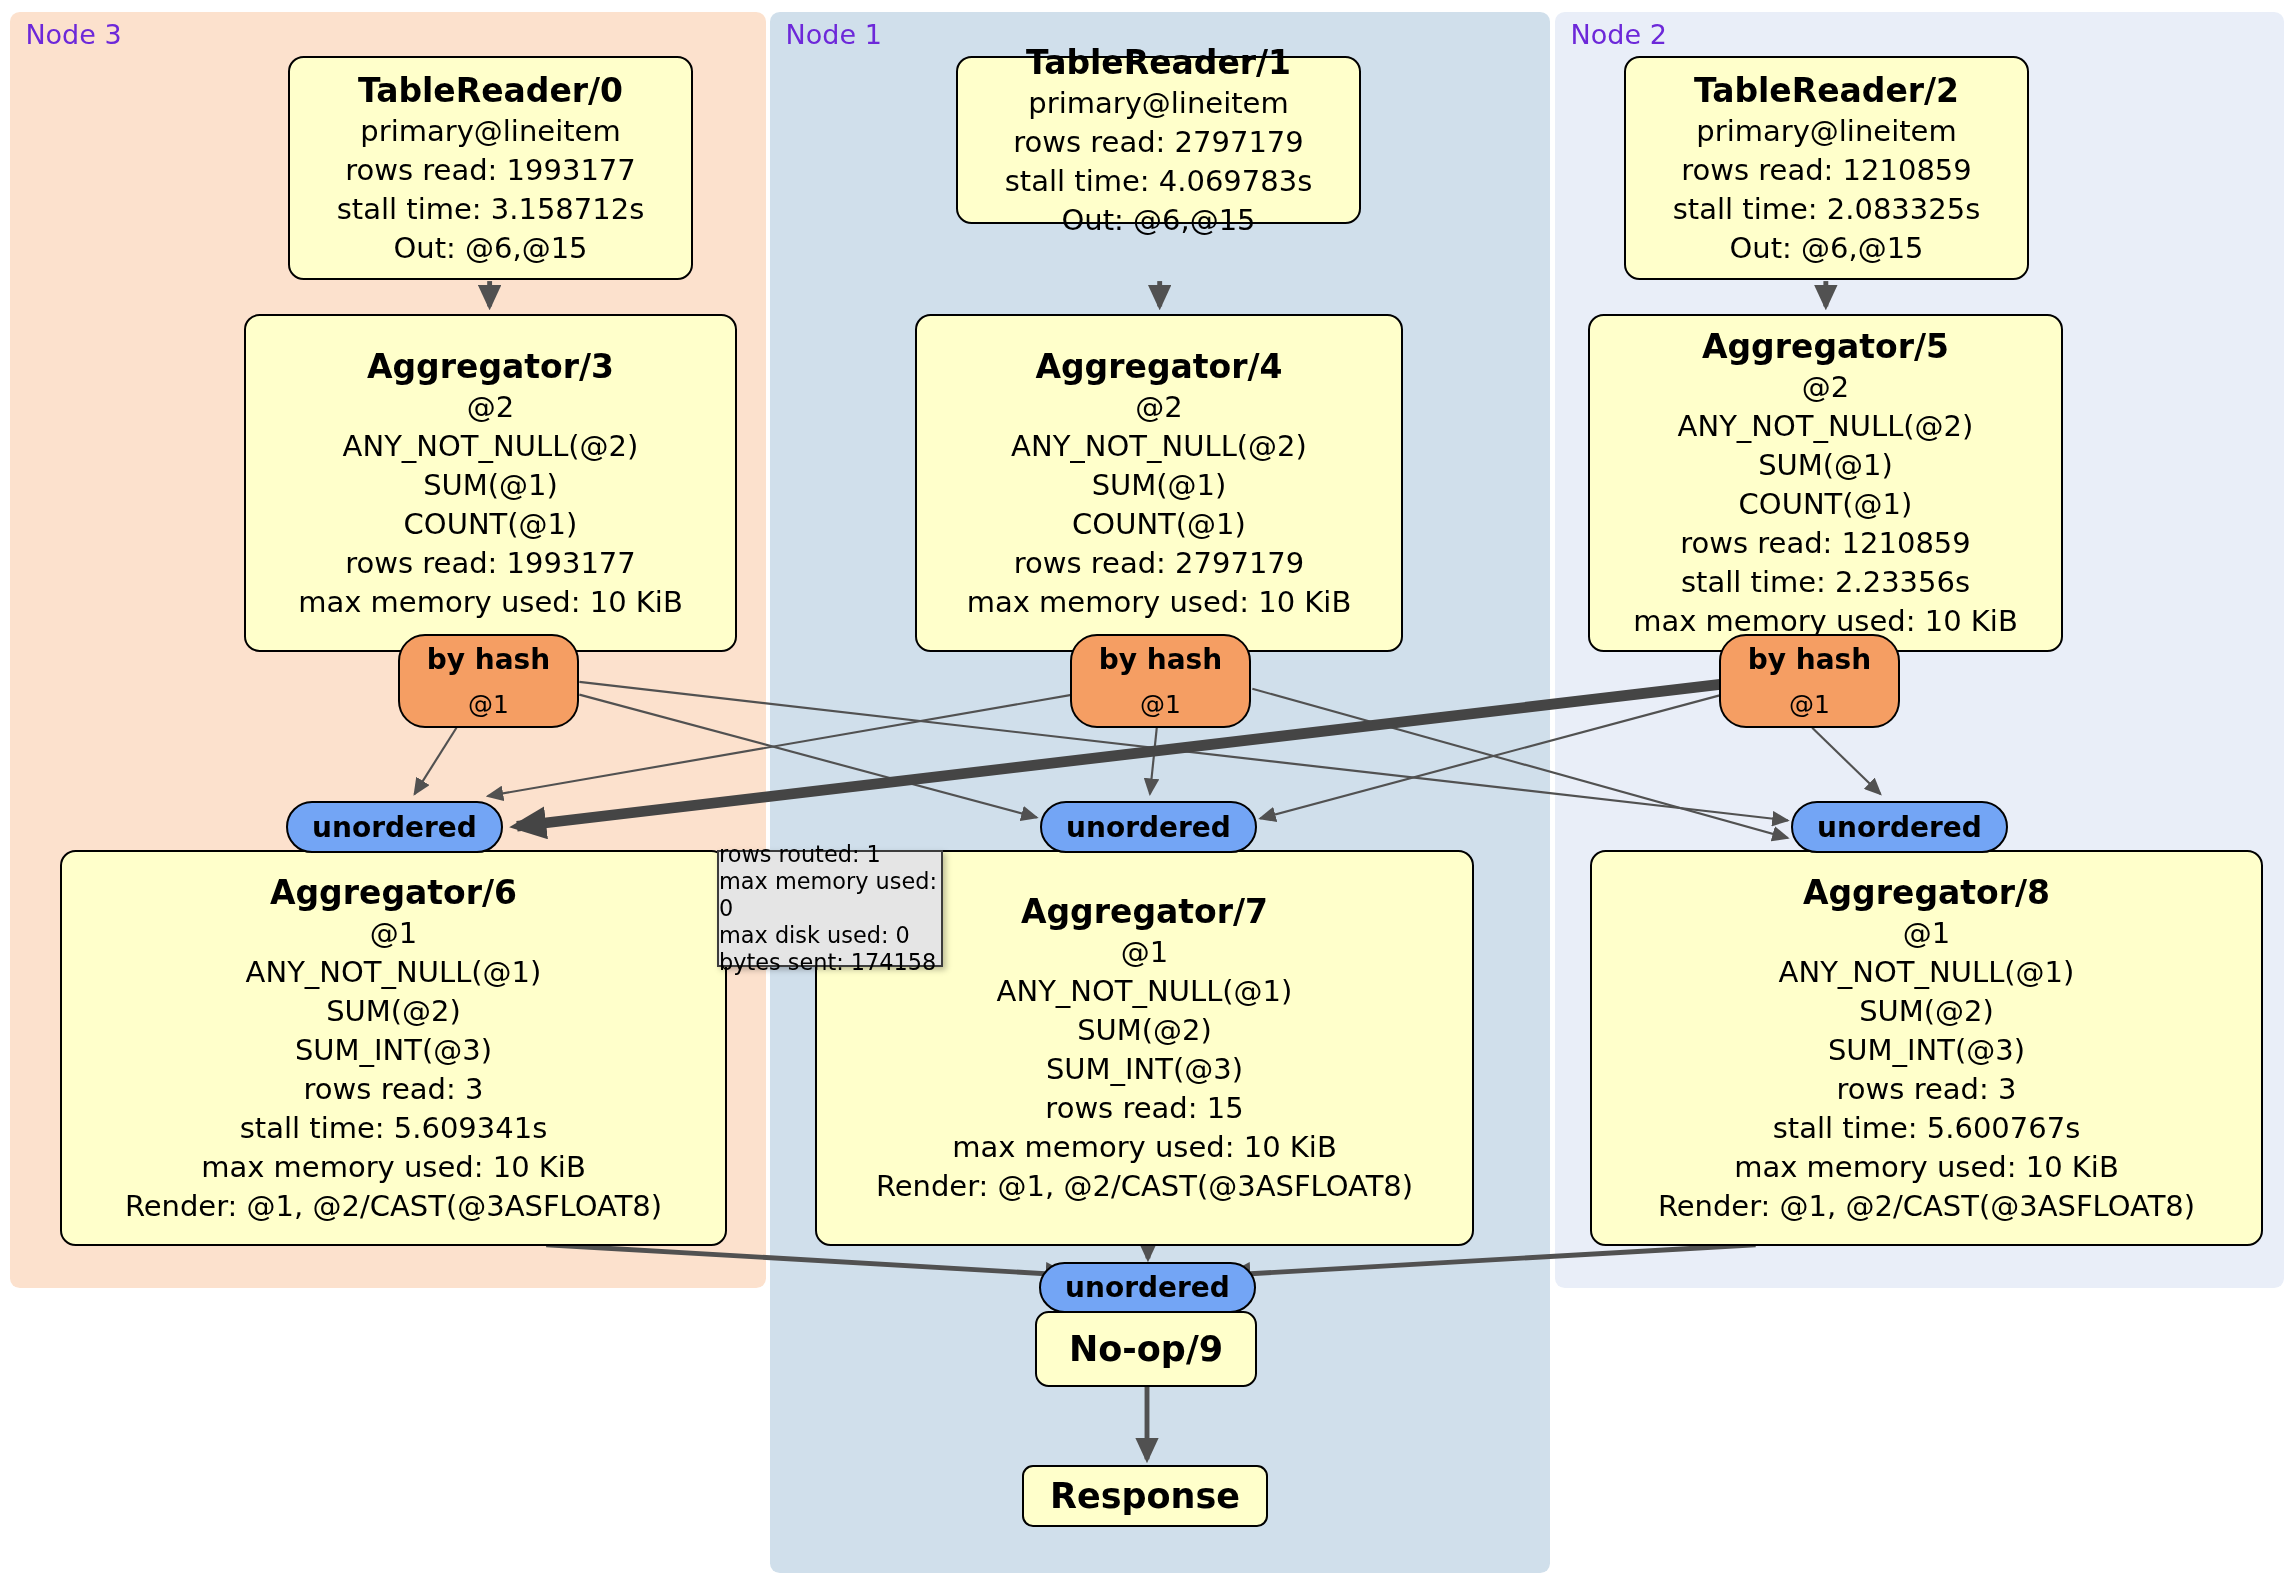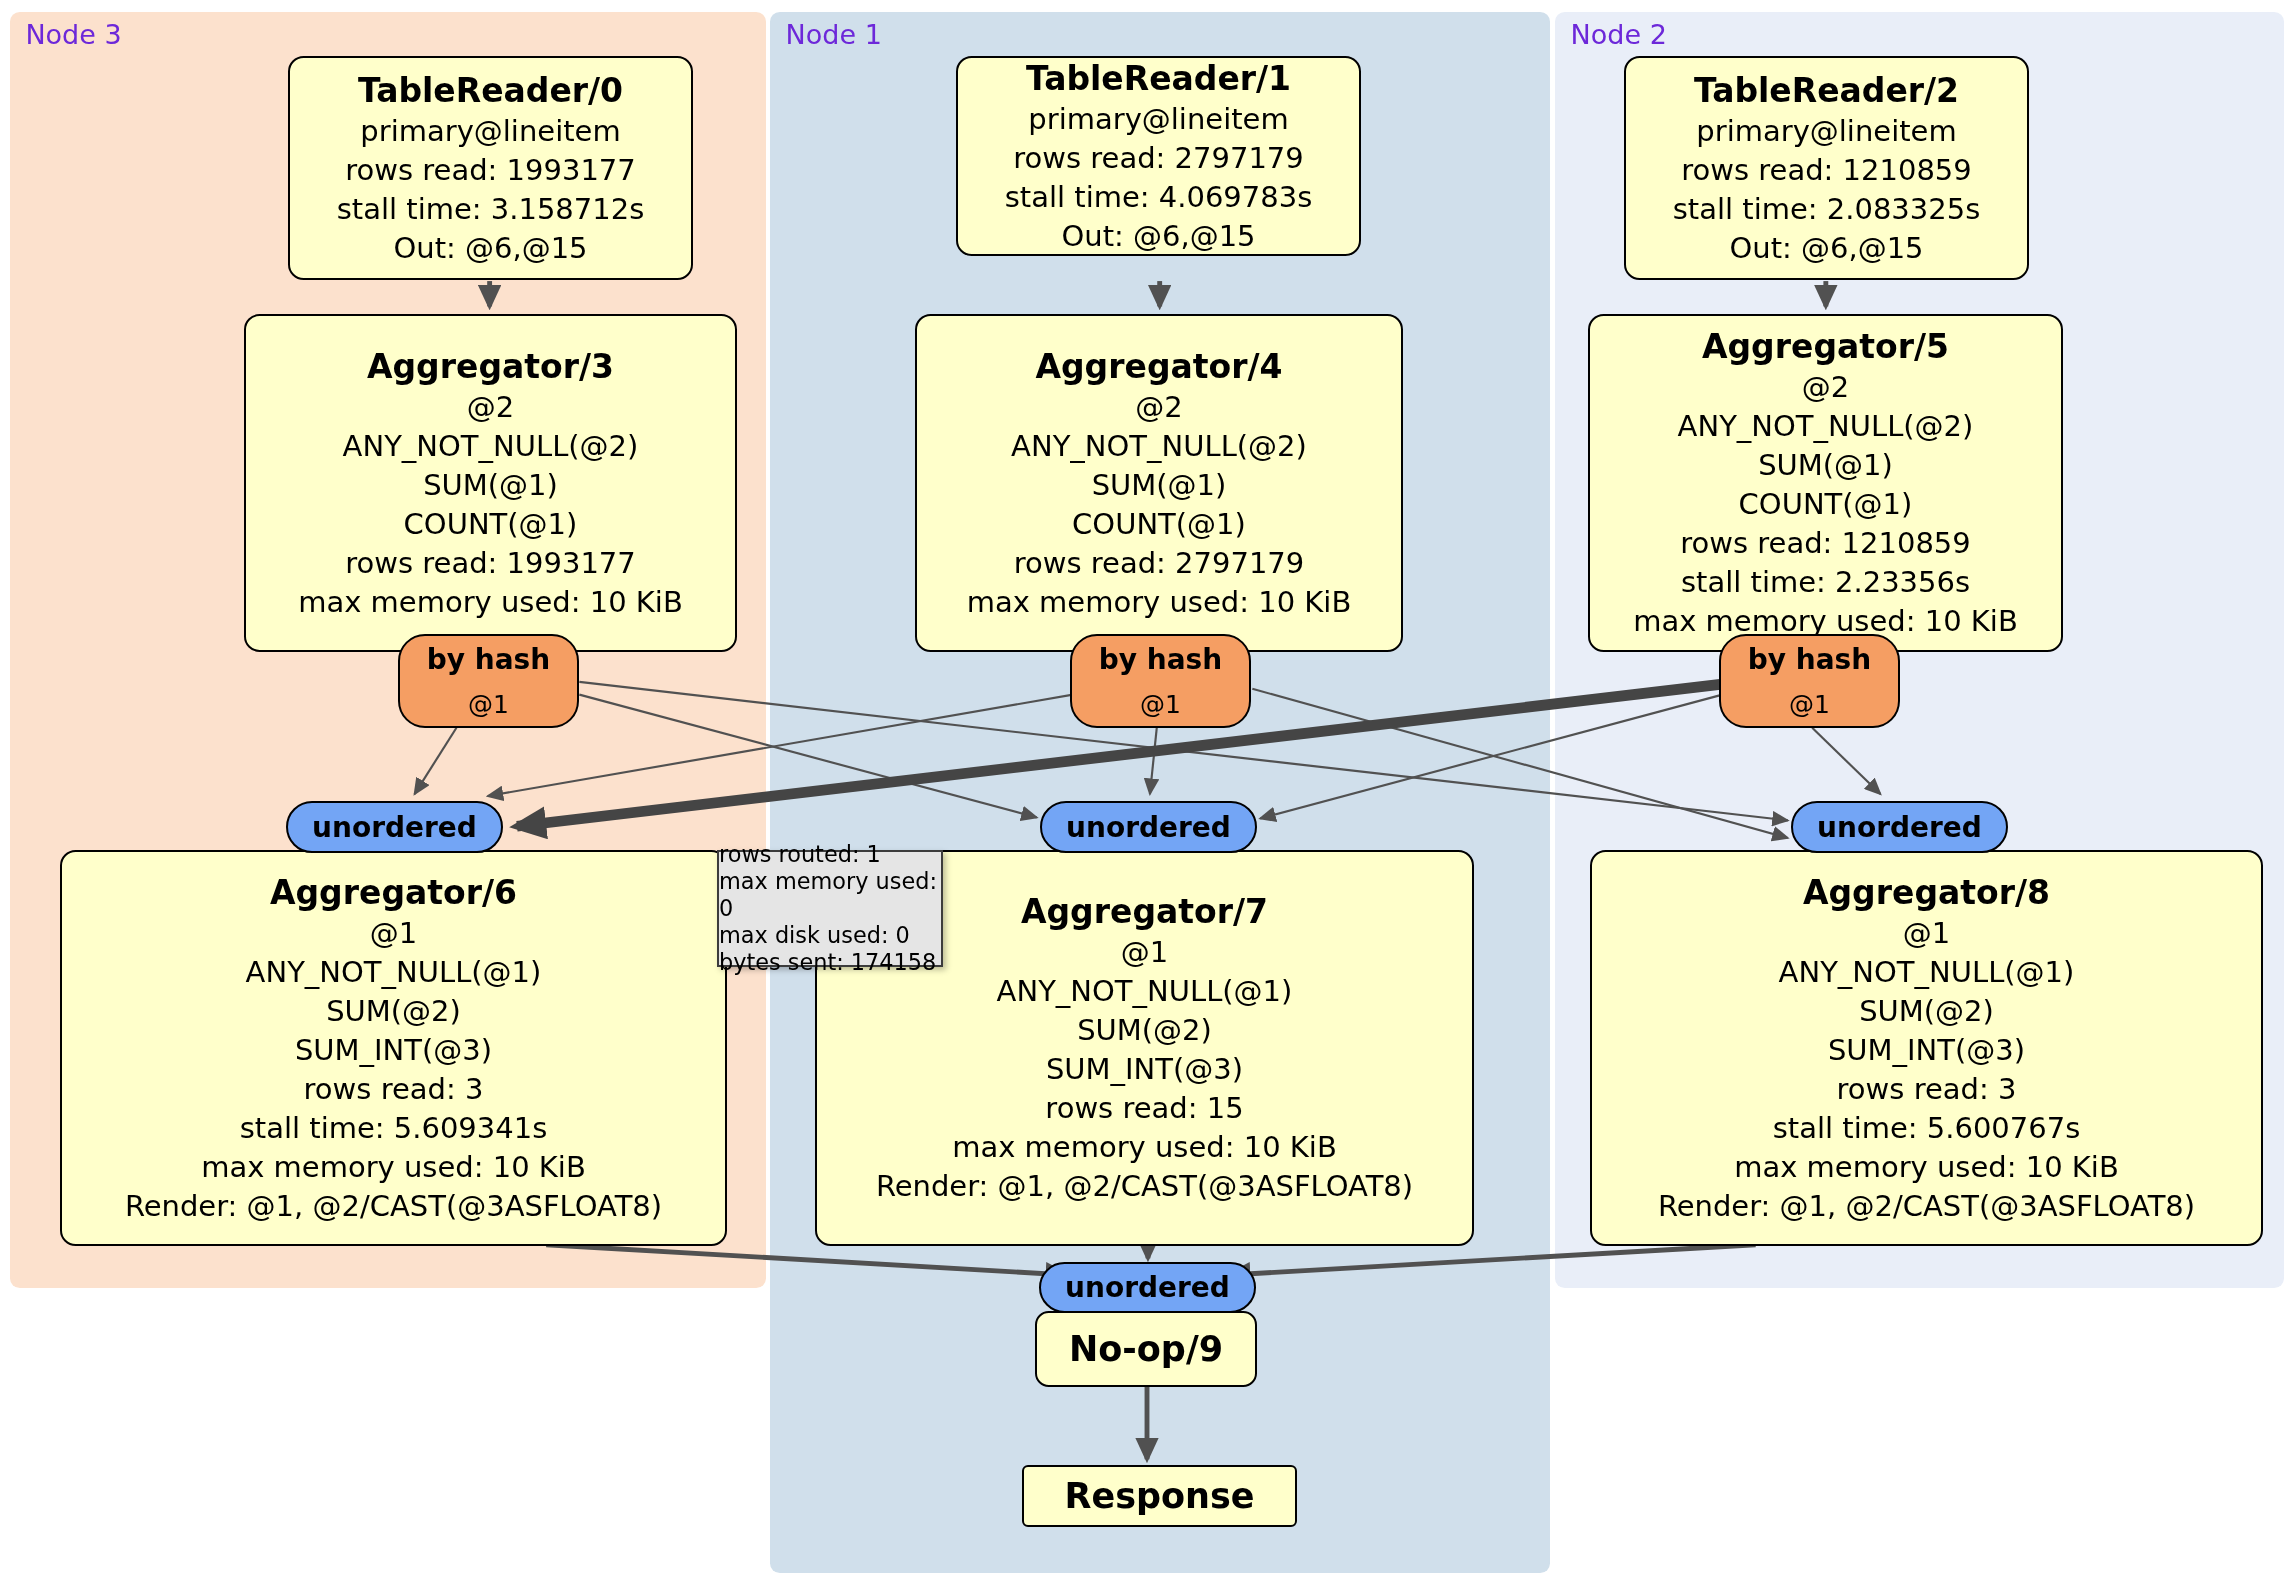--- a/index.html
+++ b/index.html
@@ -103,21 +103,21 @@
 
   <div class="proc" style="left:288px;top:56px;width:405px;height:224px;">
     <div class="proc-title">TableReader/0</div>
     <div class="proc-lines">
         <div>primary@lineitem</div>
         <div>rows read: 1993177</div>
         <div>stall time: 3.158712s</div>
         <div>Out: @6,@15</div>
       </div>
   </div>
-  <div class="proc" style="left:956px;top:56px;width:405px;height:200px;">
+  <div class="proc" style="left:956px;top:56px;width:405px;height:168px;">
     <div class="proc-title">TableReader/1</div>
     <div class="proc-lines">
         <div>primary@lineitem</div>
         <div>rows read: 2797179</div>
         <div>stall time: 4.069783s</div>
         <div>Out: @6,@15</div>
       </div>
   </div>
   <div class="proc" style="left:1624px;top:56px;width:405px;height:224px;">
     <div class="proc-title">TableReader/2</div>
@@ -225,21 +225,21 @@
         <div>Render: @1, @2/CAST(@3ASFLOAT8)</div>
       </div>
   </div>
 
   <div class="sync" style="left:1039px;top:1262px;width:217px;height:51px;">
     <span>unordered</span>
   </div>
   <div class="proc" style="left:1035px;top:1311px;width:222px;height:76px;border-radius:13.7px;">
     <div class="mini-title">No-op/9</div>
   </div>
-  <div class="proc" style="left:1022px;top:1465px;width:275px;height:62px;border-radius:6px;">
+  <div class="proc" style="left:1022px;top:1465px;width:246px;height:62px;border-radius:11px;">
     <div class="mini-title">Response</div>
   </div>
 
   <div class="tooltip" style="left:717px;top:850px;width:226px;height:117px;">
     <div class="proc-lines">
         <div>rows routed: 1</div>
         <div>max memory used: 0</div>
         <div>max disk used: 0</div>
         <div>bytes sent: 174158</div>
       </div>

